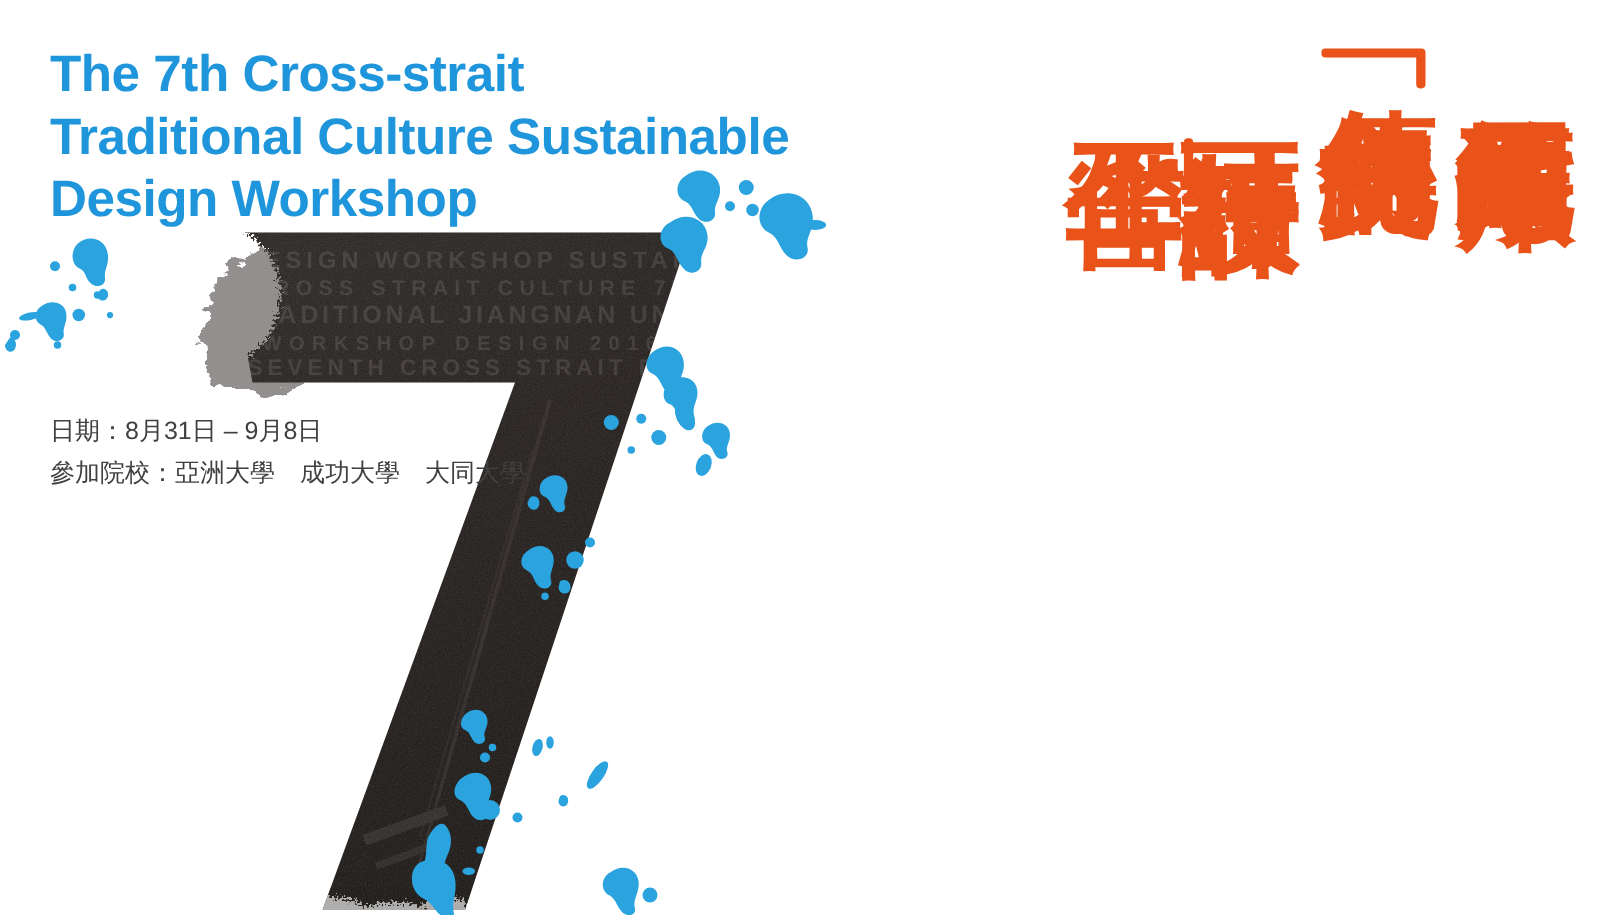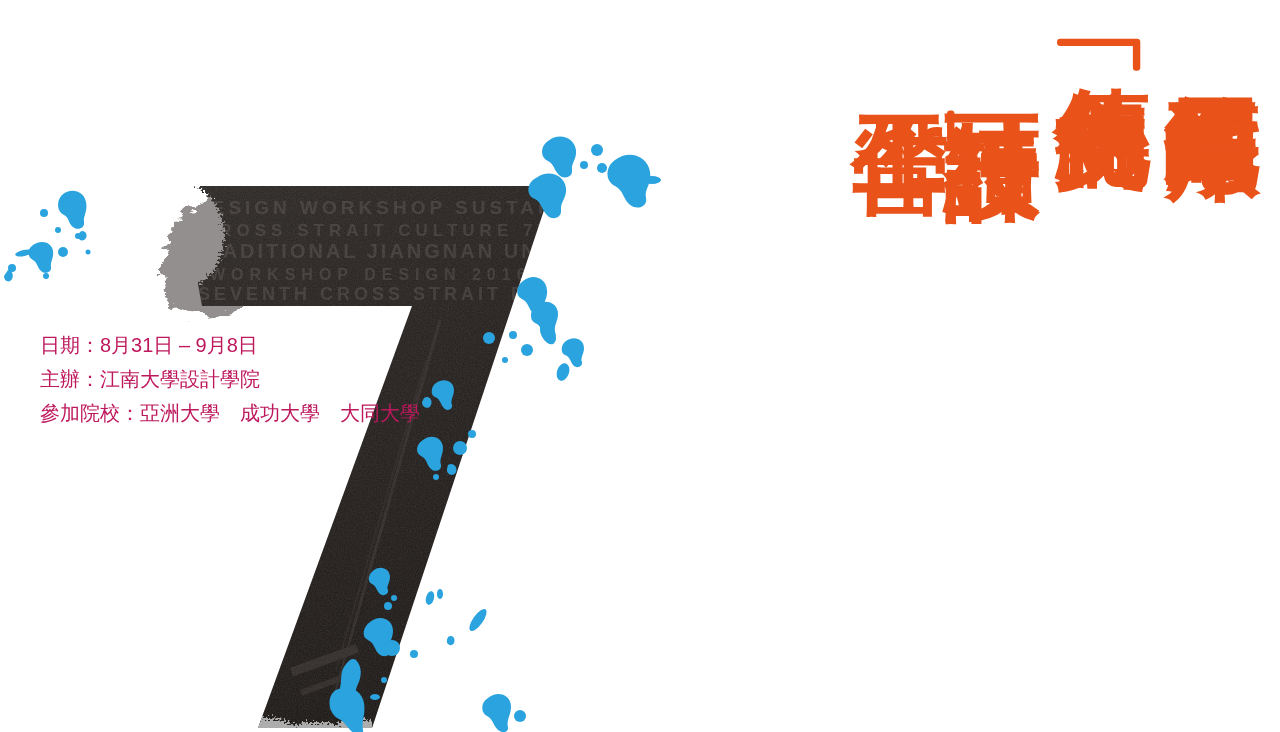--- a/index.html
+++ b/index.html
@@ -40,21 +40,21 @@
     z-index:10;
   }
   #seven-svg { display:block; width:430px; height:562px; }
 
   
   #info {
     position:absolute;
     left:40px; top:328px;
     width:600px;
     z-index:35;
-    color:#be185d;
+    color:#404040;
     font-size:20px;
     line-height:34px;
     font-weight:500;
   }
   #info .line { white-space:pre; }
 
   
   .vcol {
     position:absolute;
     color:#e9531a;
@@ -221,24 +221,26 @@
         <path d="M356,660 c6,6 6,16 2,24 c-4,8 -2,16 -8,18 c-7,3 -12,-5 -10,-14 c2,-8 0,-15 4,-21 c4,-6 8,-10 12,-7 z"></path>
         <path d="M336,690 c12,-6 26,0 28,13 c2,12 -3,18 -1,27 c1,4 -4,6 -9,3 c-6,-3 -8,-11 -15,-14 c-11,-5 -13,-23 -3,-29 z"></path>
         <circle cx="384" cy="680" r="3"></circle>
         <ellipse cx="375" cy="697" rx="5" ry="3"></ellipse>
         <path d="M488,698 c10,-8 23,-3 23,9 c0,8 -5,13 -3,20 c1,5 -5,7 -10,3 c-5,-5 -5,-11 -11,-14 c-7,-4 -6,-14 1,-18 z"></path>
         <circle cx="520" cy="716" r="6"></circle>
       </g>
     </svg>
   </div>
 
+  <div id="en-title">The 7th Cross-strait
+Traditional Culture Sustainable
+Design Workshop</div>
 
   <div id="info">
     <div class="line">日期：8月31日 – 9月8日</div>
-    <div class="line">主辦：江南大學設計學院</div>
     <div class="line">參加院校：亞洲大學　成功大學　大同大學</div>
   </div>
 
   <div class="vcol" id="vcol-0">第七屆海峽兩岸</div>
 
   <div class="vcol" id="vcol-1">「傳統文化的</div>
 
   <div class="vcol" id="vcol-2">可持續設計」</div>
 
   <div class="vcol" id="vcol-3">工作營</div>

